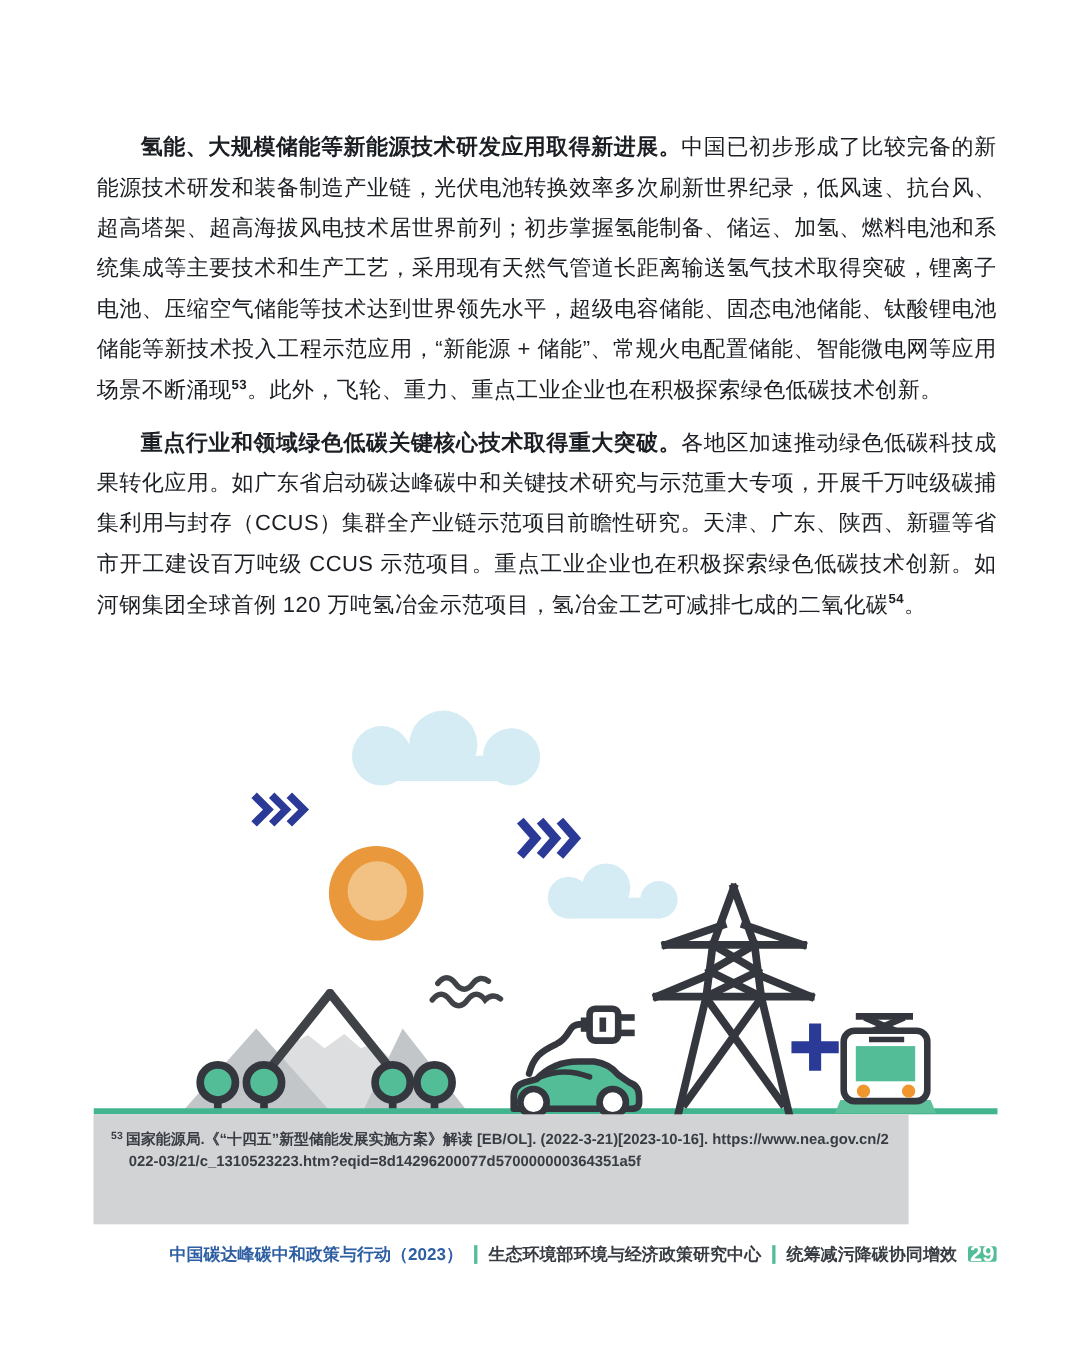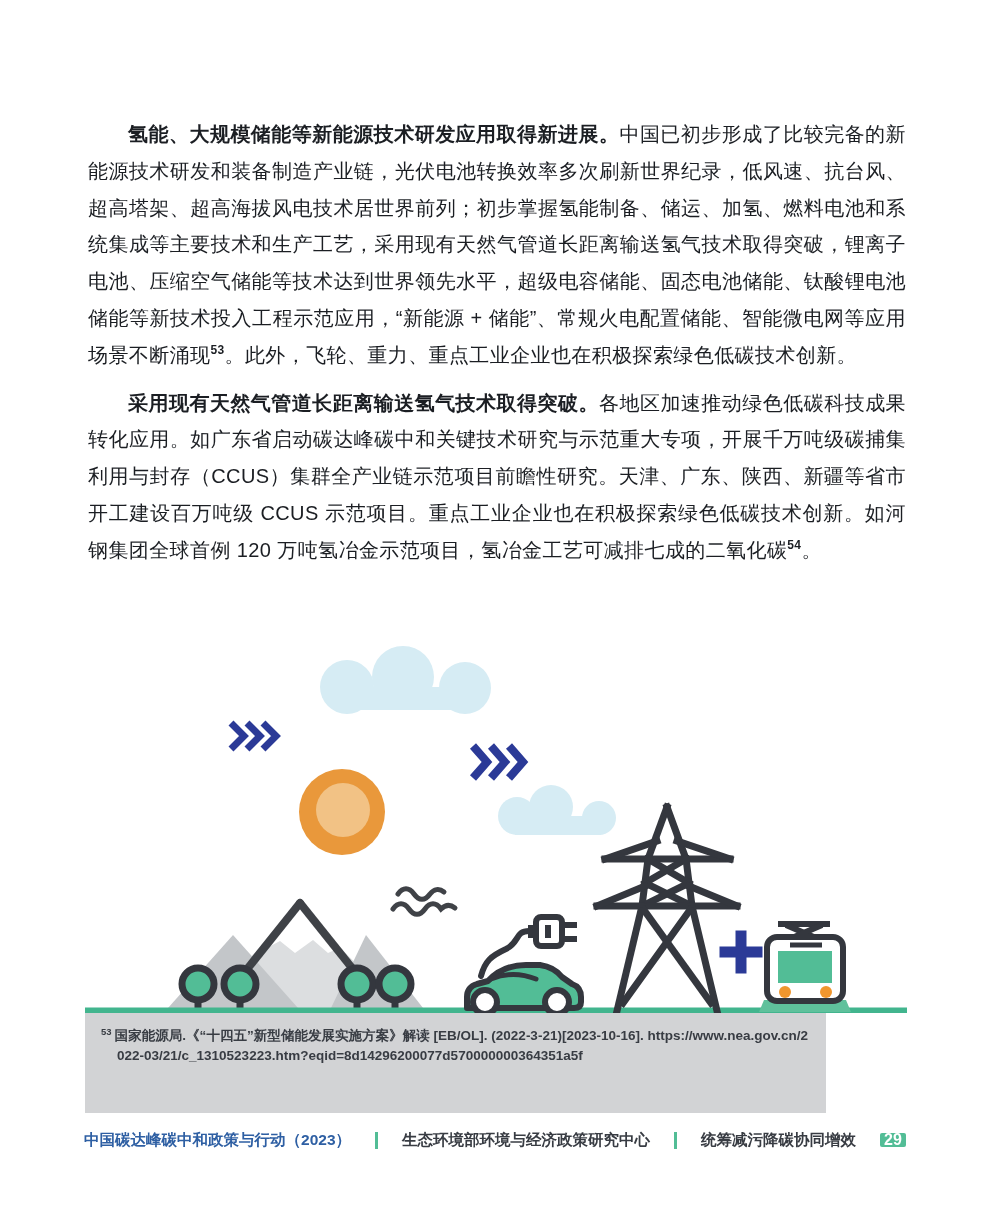--- a/index.html
+++ b/index.html
@@ -73,53 +73,53 @@
   
   .footer {
     position: absolute;
     top: 1127px;
     left: 0;
     right: 86px;
     height: 26px;
     display: flex;
     justify-content: flex-end;
     align-items: center;
-    gap: 24px;
+    gap: 10px;
     font-size: 15.5px;
     font-weight: bold;
   }
   .footer-title { color: #2e5fa3; }
   .footer-org { color: #383c43; }
   .footer-sep {
     width: 3px;
     height: 17px;
     background: #52bd96;
     flex: 0 0 auto;
   }
   .page-badge {
     width: 26px;
     height: 14px;
     background: #52bd96;
     color: #ffffff;
-    font-size: 16px;
+    font-size: 20px;
     font-weight: bold;
     display: flex;
     align-items: center;
     justify-content: center;
     border-radius: 2px;
   }
 </style>
 </head>
 <body>
 
 <div class="page">
 
   <div class="text-block">
     <p><span class="lead">氢能、大规模储能等新能源技术研发应用取得新进展。</span><span>中国已初步形成了比较完备的新能源技术研发和装备制造产业链，光伏电池转换效率多次刷新世界纪录，低风速、抗台风、超高塔架、超高海拔风电技术居世界前列；初步掌握氢能制备、储运、加氢、燃料电池和系统集成等主要技术和生产工艺，采用现有天然气管道长距离输送氢气技术取得突破，锂离子电池、压缩空气储能等技术达到世界领先水平，超级电容储能、固态电池储能、钛酸锂电池储能等新技术投入工程示范应用，“新能源 + 储能”、常规火电配置储能、智能微电网等应用场景不断涌现</span><span class="fnref">53</span><span>。此外，飞轮、重力、重点工业企业也在积极探索绿色低碳技术创新。</span></p>
-    <p><span class="lead">采用现有天然气管道长距离输送氢气技术取得突破。</span><span>各地区加速推动绿色低碳科技成果转化应用。如广东省启动碳达峰碳中和关键技术研究与示范重大专项，开展千万吨级碳捕集利用与封存（CCUS）集群全产业链示范项目前瞻性研究。天津、广东、陕西、新疆等省市开工建设百万吨级 CCUS 示范项目。重点工业企业也在积极探索绿色低碳技术创新。如河钢集团全球首例 120 万吨氢冶金示范项目，氢冶金工艺可减排七成的二氧化碳</span><span class="fnref">54</span><span>。</span></p>
+    <p><span class="lead">重点行业和领域绿色低碳关键核心技术取得重大突破。</span><span>各地区加速推动绿色低碳科技成果转化应用。如广东省启动碳达峰碳中和关键技术研究与示范重大专项，开展千万吨级碳捕集利用与封存（CCUS）集群全产业链示范项目前瞻性研究。天津、广东、陕西、新疆等省市开工建设百万吨级 CCUS 示范项目。重点工业企业也在积极探索绿色低碳技术创新。如河钢集团全球首例 120 万吨氢冶金示范项目，氢冶金工艺可减排七成的二氧化碳</span><span class="fnref">54</span><span>。</span></p>
   </div>
 
   <div class="illustration">
     <svg width="822" height="370" viewBox="0 0 822 370" xmlns="http://www.w3.org/2000/svg">
 
       <g fill="#d6ecf4">
         <circle cx="262" cy="42" r="27"></circle>
         <circle cx="318" cy="32" r="31"></circle>
         <circle cx="380" cy="43" r="26"></circle>
         <rect x="258" y="42" width="126" height="23"></rect>

